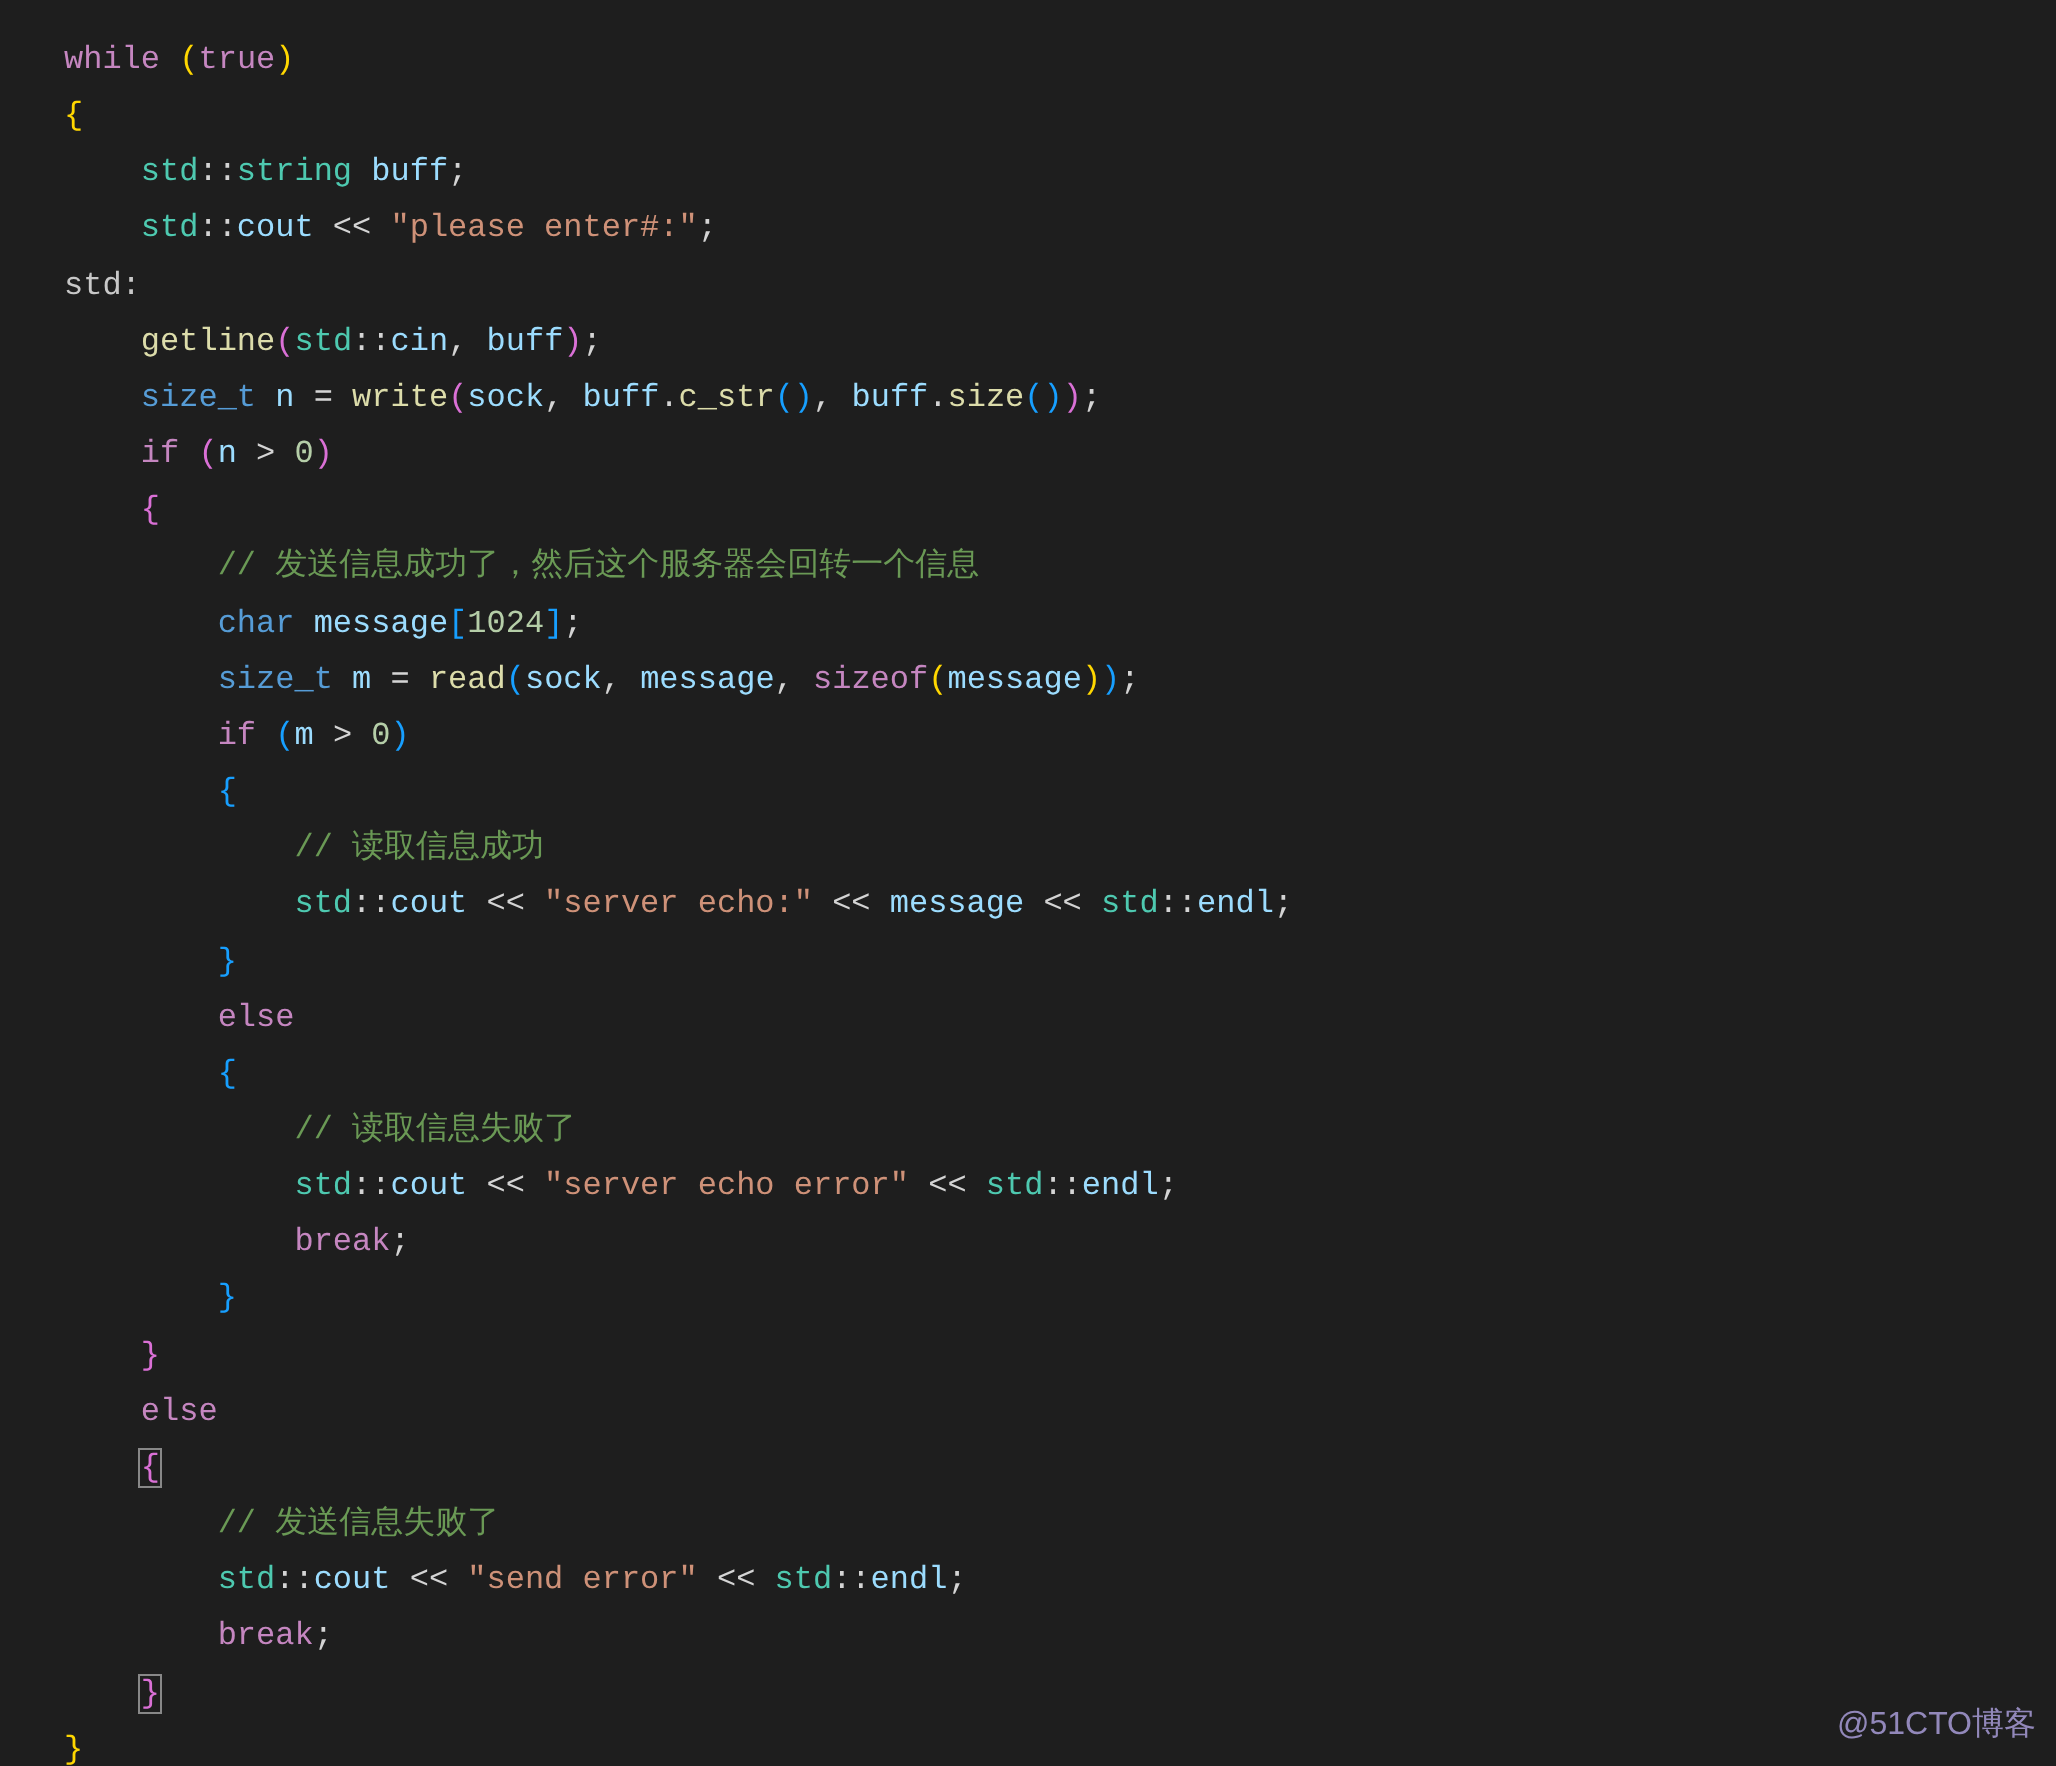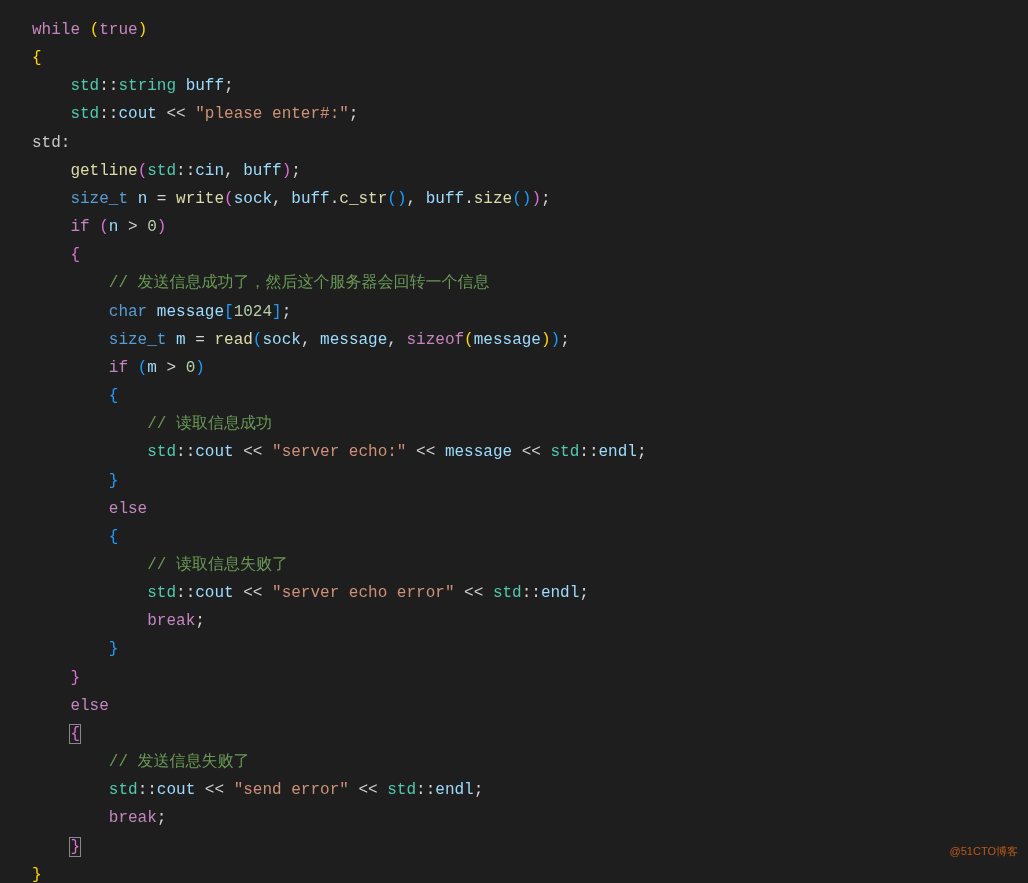--- a/index.html
+++ b/index.html
@@ -36,24 +36,24 @@
   .brace1 { color: #da70d6; }      
   .brace2 { color: #179fff; }      
   .brace3 { color: #ffd700; }      
   .paren { color: #ffd700; }
   .paren1 { color: #da70d6; }
   .paren2 { color: #179fff; }
   .sqb { color: #179fff; }
   .hl-brace { outline: 1px solid #888; }
   .watermark {
     position: absolute;
-    bottom: 22px;
+    bottom: 6px;
     right: 10px;
-    color: #f97316;
-    font-size: 11px;
+    color: #c4b5fd;
+    font-size: 16px;
     font-family: sans-serif;
     opacity: 0.7;
   }
 </style>
 </head>
 <body>
 
 <pre><span class="kw">while</span><span class="punct"> </span><span class="paren">(</span><span class="kw">true</span><span class="paren">)</span>
 <span class="brace">{</span>
     <span class="ns">std</span><span class="punct">::</span><span class="classname">string</span><span class="punct"> </span><span class="var">buff</span><span class="punct">;</span>

